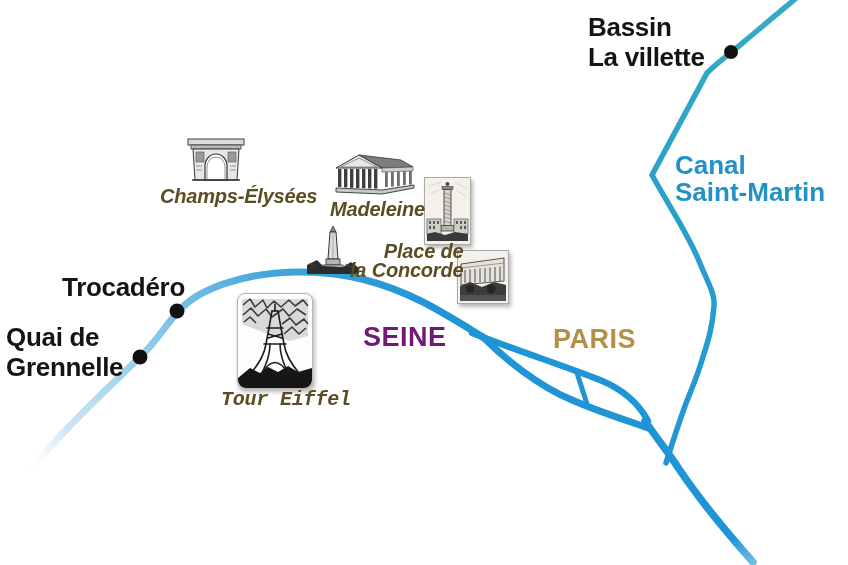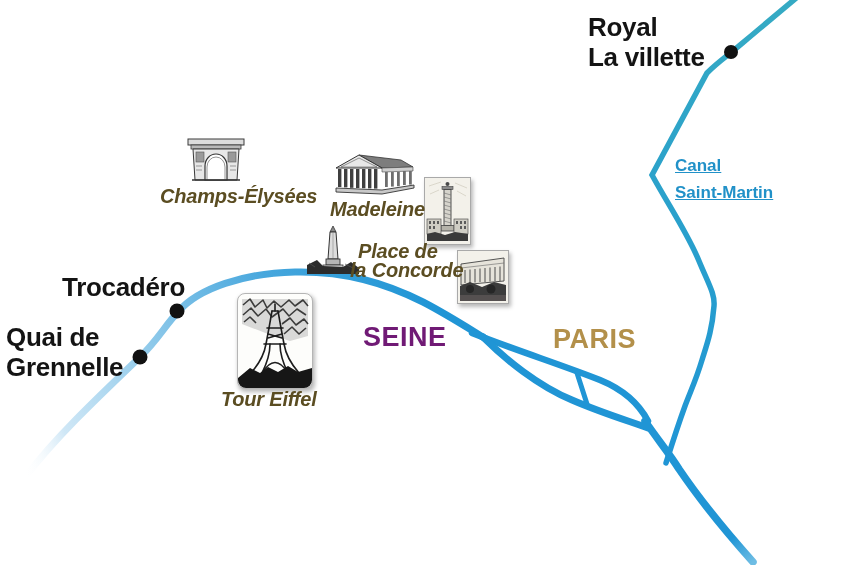--- a/index.html
+++ b/index.html
@@ -3,25 +3,25 @@
 <meta charset="utf-8">
 <style>
   html,body{margin:0;padding:0;background:#fff;}
   .map{
     position:relative;width:848px;height:565px;background:#ffffff;
     overflow:hidden;font-family:"Liberation Sans",sans-serif;
   }
   .map svg.waterways{position:absolute;left:0;top:0;}
   .lbl{position:absolute;white-space:pre-line;line-height:1.08;}
   .place{color:#141414;font-weight:bold;font-size:26px;line-height:30px;letter-spacing:-0.3px;}
-  .canal-lbl{color:#2191c8;font-weight:bold;font-size:17px;line-height:27px;text-decoration:underline;}
+  .canal-lbl{color:#2191c8;font-weight:bold;font-size:26px;line-height:27px;}
   .seine-lbl{color:#701a75;font-weight:bold;font-size:27px;letter-spacing:0.5px;}
   .paris-lbl{color:#b3904a;font-weight:bold;font-size:27px;letter-spacing:0.5px;}
   .lm{color:#5b4d22;font-style:italic;font-weight:bold;font-size:20px;line-height:19px;letter-spacing:-0.2px;}
-  .indent1{text-indent:8px;}
+  .indent1{text-indent:8px;text-align:right;}
   .card{position:absolute;background:#f4f2ec;border:1px solid #a9a9a9;
         box-shadow:1.5px 2.5px 4px rgba(0,0,0,0.28);}
   .card svg{display:block;}
   .sketch{position:absolute;}
   .round{border-radius:8px;border:1px solid #b5b5b5;background:#fdfdfb;}
 </style>
 </head>
 <body>
 
 <div class="map">
@@ -221,21 +221,21 @@
           <path d="M42,50 C42,61 46,71 50,79"></path>
           <path d="M24,79 Q37,58 50,79"></path>
           <line x1="30" y1="40" x2="44" y2="44"></line>
             <line x1="44" y1="40" x2="30" y2="44"></line>
         </g>
         <path d="M0,84 L12,74 L22,79 L30,73 L40,78 L50,72 L60,78 L74,74 L74,94 L0,94 Z" fill="#161616"></path>
       </g>
     </svg>
   </div>
 
-  <div class="lbl place" style="left:588px;top:12px;">Royal
+  <div class="lbl place" style="left:588px;top:12px;">Bassin
 La villette</div>
 
   <div class="lbl canal-lbl" style="left:675px;top:152px;">Canal
 Saint-Martin</div>
 
   <div class="lbl place" style="left:62px;top:272px;">Trocadéro</div>
 
   <div class="lbl place" style="left:6px;top:306px;margin-top:16px;">Quai de
 Grennelle</div>
 
@@ -245,15 +245,15 @@
 
   <div class="lbl lm" style="left:160px;top:187px;">Champs-Élysées</div>
 
   <div class="lbl lm" style="left:330px;top:200px;">Madeleine</div>
 
 
   <div class="lbl lm indent1" style="left:350px;top:242px;">Place de
 la Concorde</div>
 
 
-  <div class="lbl lm" style="left:221px;top:390px;">Tour Eiffel</div>
+  <div class="lbl lm" style="left:221px;top:390px;font-family:Liberation Mono, monospace;">Tour Eiffel</div>
 
 </div>
 
 </body></html>

